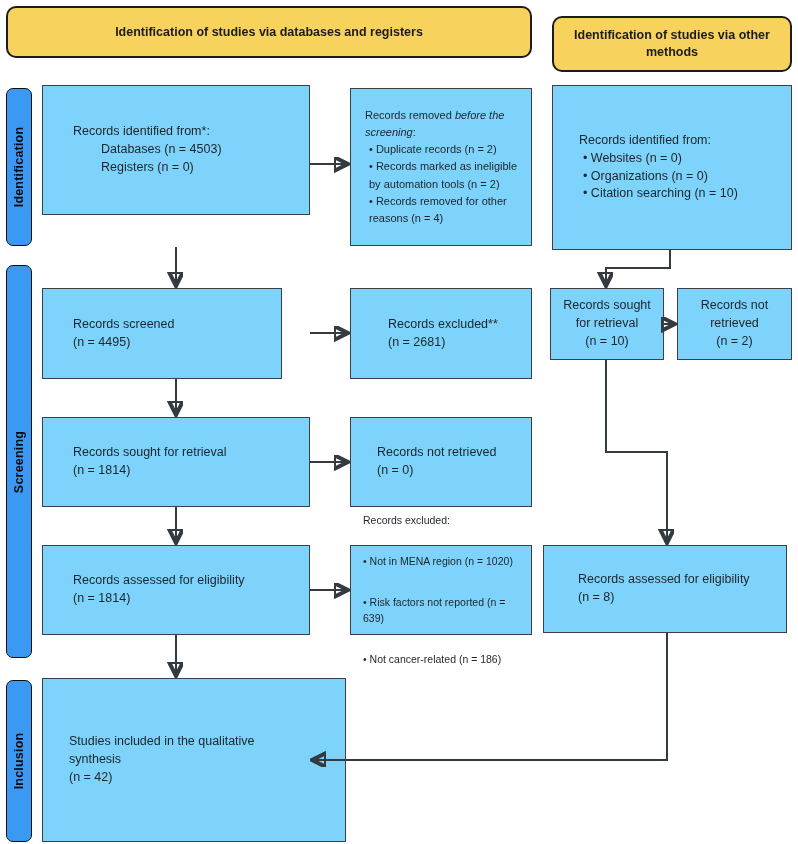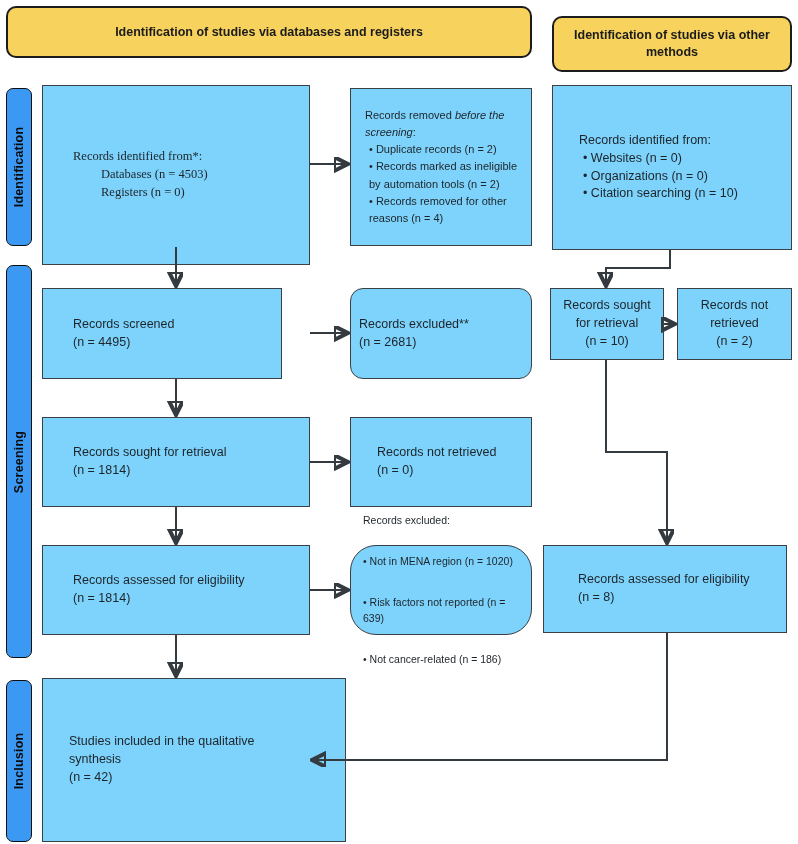--- a/index.html
+++ b/index.html
@@ -36,21 +36,21 @@
     display:flex; flex-direction:column; justify-content:center;
     font-size:12.5px; line-height:1.42;
   }
   .box.left-pad   { padding:8px 10px 8px 30px; align-items:flex-start; text-align:left; }
   .box.center-txt { padding:6px 6px; align-items:center; text-align:center; }
   .indent  { margin-left:28px; }
   .bullet  { margin-left:4px; }
   .bullet0 { margin-left:0;margin-top:26px; }
 
   .small  { font-size:11px;   line-height:1.55; }
-  .tiny   { font-size:10.5px; line-height:1.45;border-radius:26px; }
+  .tiny   { font-size:10.5px; line-height:1.45; }
   .ital   { font-style:italic; }
 
   #connectors { position:absolute; left:0; top:0; width:798px; height:844px; pointer-events:none; }
   #connectors path { stroke:#333a40; stroke-width:2; fill:none; }
 </style>
 </head>
 <body>
 
 <div id="stage">
 
@@ -64,21 +64,21 @@
   <div class="side" style="left:6px; top:88px; width:26px; height:158px;">
     <span>Identification</span>
   </div>
   <div class="side" style="left:6px; top:265px; width:26px; height:393px;">
     <span>Screening</span>
   </div>
   <div class="side" style="left:6px; top:680px; width:26px; height:162px;">
     <span>Inclusion</span>
   </div>
 
-  <div class="box left-pad" style="left:42px; top:85px; width:268px; height:180px;font-family:Liberation Serif, serif;">
+  <div class="box left-pad" style="left:42px; top:85px; width:268px; height:130px;">
     <div>Records identified from*:</div>
     <div class="indent">Databases (n = 4503)</div>
     <div class="indent">Registers (n = 0)</div>
   </div>
 
   <div class="box left-pad small" style="left:350px; top:88px; width:182px; height:158px; padding:8px 10px 8px 14px;">
     <div>
       <span>Records removed </span><span class="ital">before the screening</span><span>:</span>
     </div>
     <div class="bullet">• Duplicate records (n = 2)</div>
@@ -90,21 +90,21 @@
     <div>Records identified from:</div>
     <div class="bullet">• Websites (n = 0)</div>
     <div class="bullet">• Organizations (n = 0)</div>
     <div class="bullet">• Citation searching (n = 10)</div>
   </div>
 
   <div class="box left-pad" style="left:42px; top:288px; width:240px; height:91px;">
     <div>Records screened</div>
     <div>(n = 4495)</div>
   </div>
-  <div class="box left-pad" style="left:350px; top:288px; width:182px; height:91px; padding-left:8px;border-radius:13px;">
+  <div class="box left-pad" style="left:350px; top:288px; width:182px; height:91px; padding-left:37px;">
     <div>Records excluded**</div>
     <div>(n = 2681)</div>
   </div>
   <div class="box center-txt" style="left:550px; top:288px; width:114px; height:72px;">
     <div>Records sought for retrieval</div>
     <div>(n = 10)</div>
   </div>
   <div class="box center-txt" style="left:677px; top:288px; width:115px; height:72px;">
     <div>Records not retrieved</div>
     <div>(n = 2)</div>

